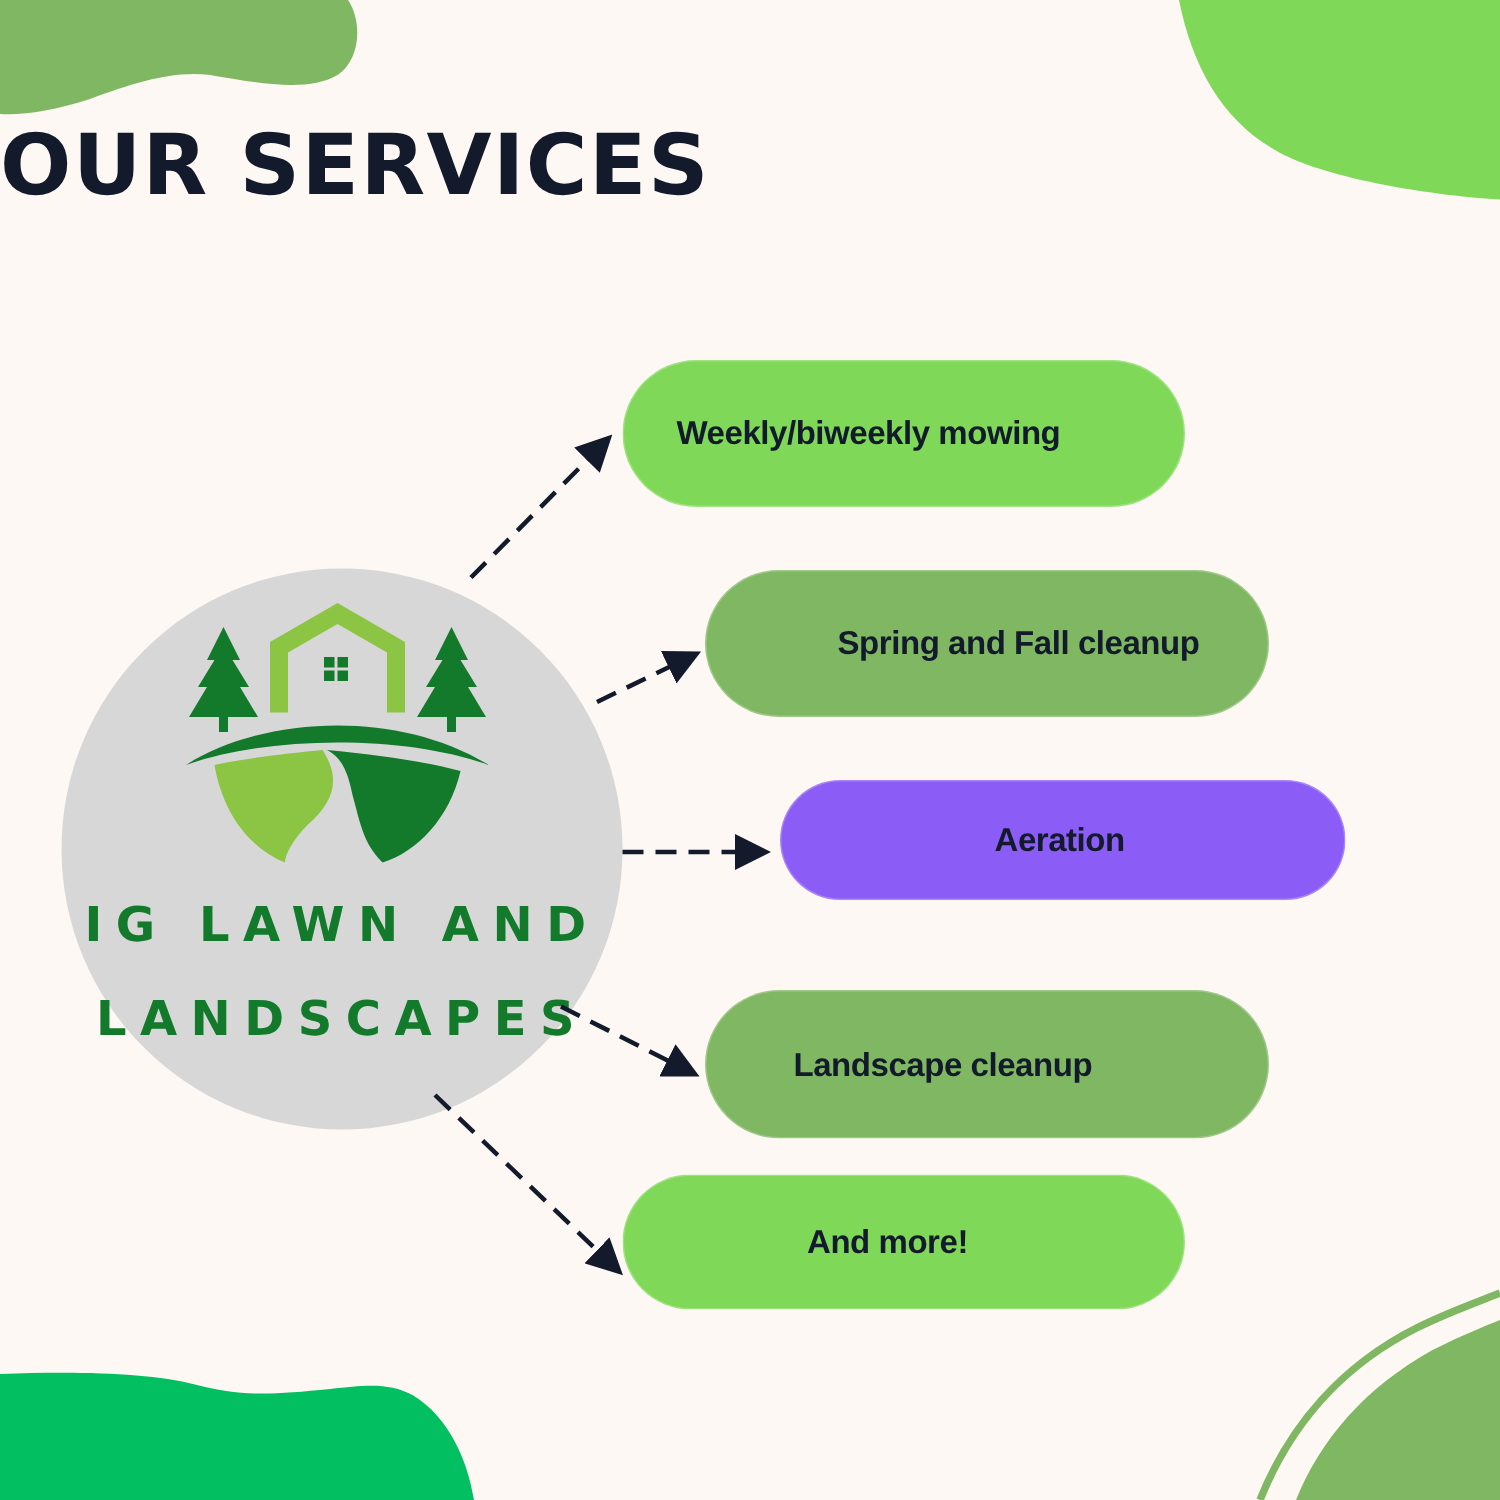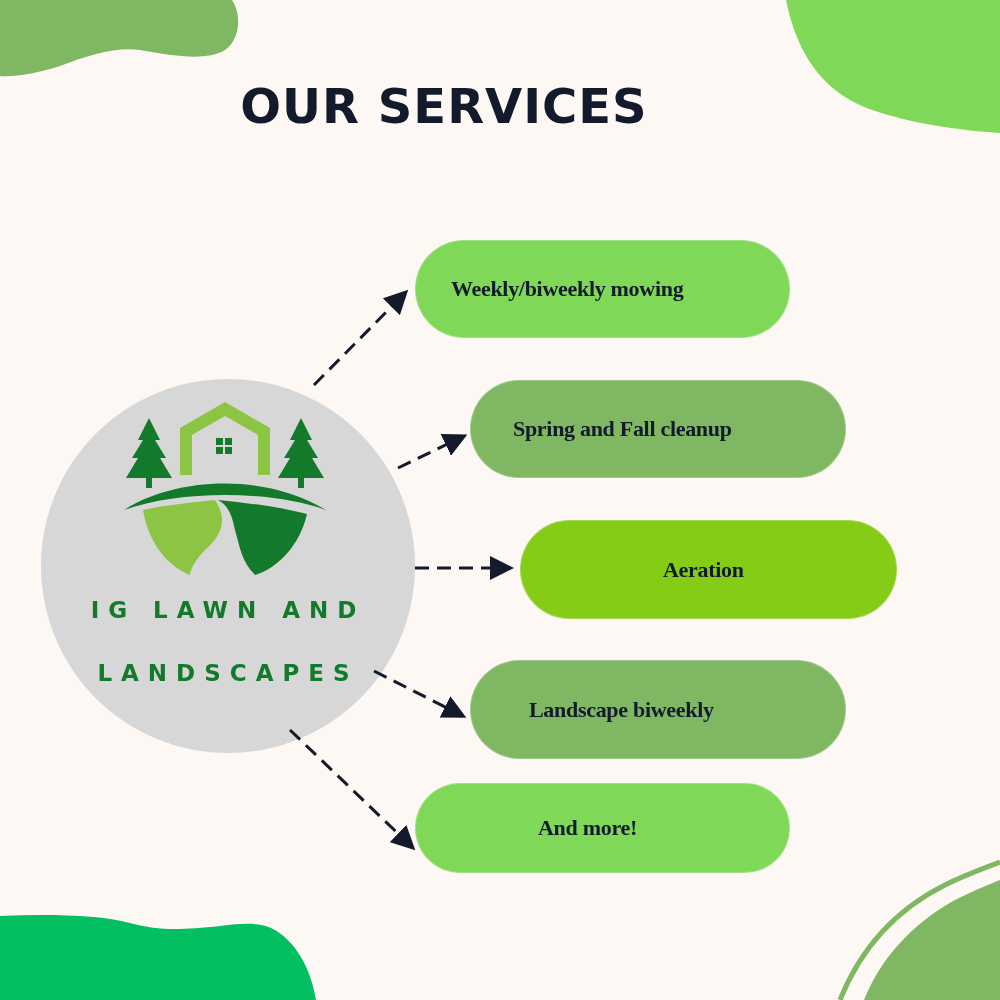--- a/index.html
+++ b/index.html
@@ -5,52 +5,51 @@
     html, body { margin: 0; padding: 0; }
     body {
       width: 1000px; height: 1000px; overflow: hidden;
       background: #fdf8f3;
       position: relative;
       font-family: "DejaVu Sans", sans-serif;
     }
     .layer { position: absolute; left: 0; top: 0; width: 1000px; height: 1000px; }
     .title {
       position: absolute; left: 0; top: 78px; width: 888px;
-      text-align: center;
       font-family: "DejaVu Sans", sans-serif;
       font-weight: bold;
-      font-size: 48px;
+      font-size: 56px;
       letter-spacing: 1px;
       color: #121a2b;
     }
     .pill {
       position: absolute;
       border-radius: 50px;
       box-sizing: border-box;
       border: 1.5px solid rgba(255,255,255,0.25);
       display: flex; align-items: center;
       color: #121a2b;
-      font-family: Liberation Serif, serif;
+      font-family: Liberation Sans, sans-serif;
       font-weight: bold;
       font-size: 22px;
       letter-spacing: -0.3px;
       white-space: nowrap;
     }
     .pill span { display: block; }
     .logo-circle {
       position: absolute;
       left: 41px; top: 379px; width: 374px; height: 374px;
       border-radius: 50%;
       background: #d7d7d7;
     }
     .logo-text {
       position: absolute; left: 41px; width: 374px; text-align: center;
       font-family: "DejaVu Sans", sans-serif;
       font-weight: bold;
-      font-size: 23px;
+      font-size: 32px;
       color: #127a2a;
       letter-spacing: 9px;
     }
   </style>
 </head>
 <body>
 
 <svg class="layer" viewBox="0 0 1000 1000" xmlns="http://www.w3.org/2000/svg">
 
   <path d="M0,0 L232,0 C242,15 240,40 225,50 C205,62 170,55 140,50 C115,47 90,55 60,66 C35,74 15,77 0,76 Z" fill="#7fb763"></path>
@@ -109,24 +108,24 @@
     <line x1="398" y1="468" x2="462" y2="437"></line>
     <line x1="415" y1="568" x2="508" y2="568"></line>
     <line x1="374" y1="671" x2="461" y2="715"></line>
     <line x1="290" y1="730" x2="411" y2="846"></line>
   </g>
 </svg>
 
 <div class="pill" style="left:415px; top:240px; width:375px; height:98px; background:#7fd858; padding-left:35px;">
   <span>Weekly/biweekly mowing</span>
 </div>
-<div class="pill" style="left:470px; top:380px; width:376px; height:98px; background:#7fb763; padding-left:42px;">
+<div class="pill" style="left:470px; top:380px; width:376px; height:98px; background:#7fb763; padding-left:42px;justify-content:center;">
   <span>Spring and Fall cleanup</span>
 </div>
-<div class="pill" style="left:520px; top:520px; width:377px; height:99px; background:#84cc16; padding-left:142px;">
+<div class="pill" style="left:520px; top:520px; width:377px; height:80px; background:#8b5cf6; padding-left:142px;">
   <span>Aeration</span>
 </div>
 <div class="pill" style="left:470px; top:660px; width:376px; height:99px; background:#7fb763; padding-left:58px;">
-  <span>Landscape biweekly</span>
+  <span>Landscape cleanup</span>
 </div>
 <div class="pill" style="left:415px; top:783px; width:375px; height:90px; background:#7fd858; padding-left:122px;">
   <span>And more!</span>
 </div>
 
 </body></html>

